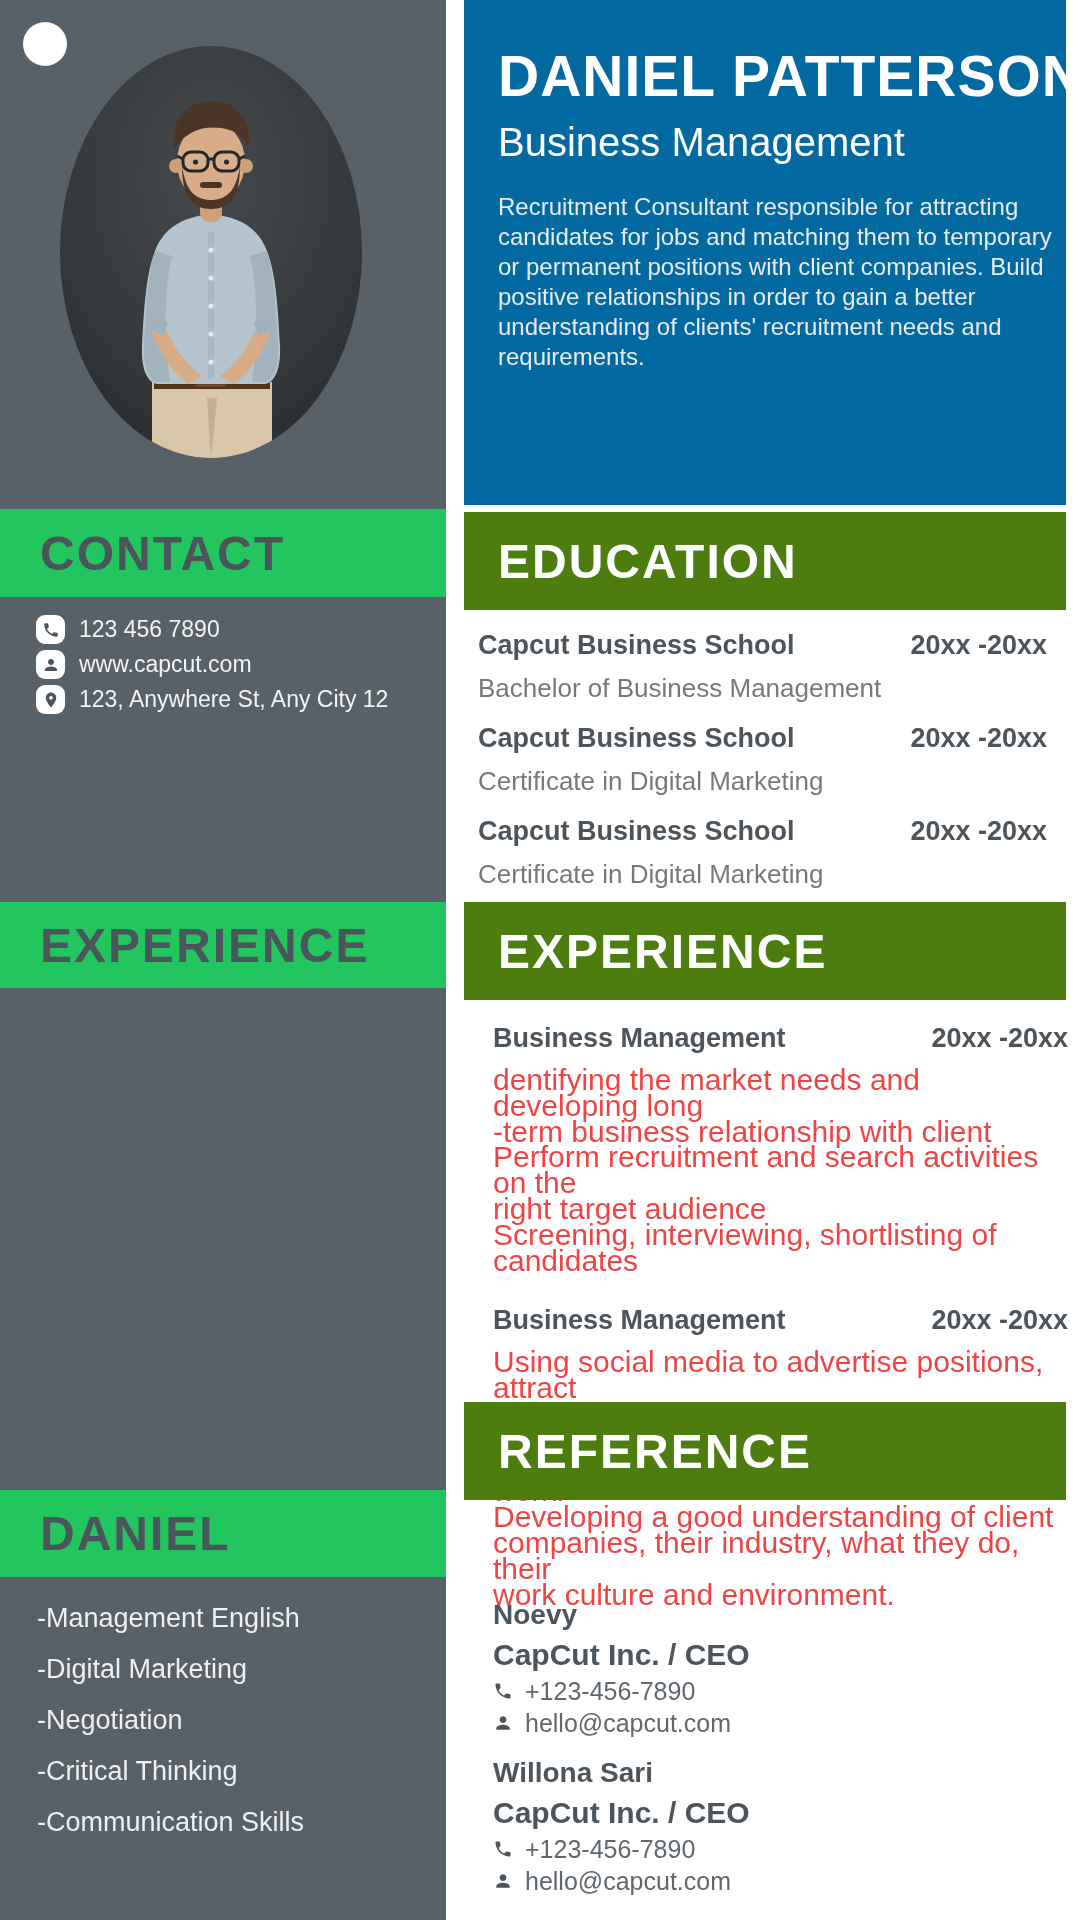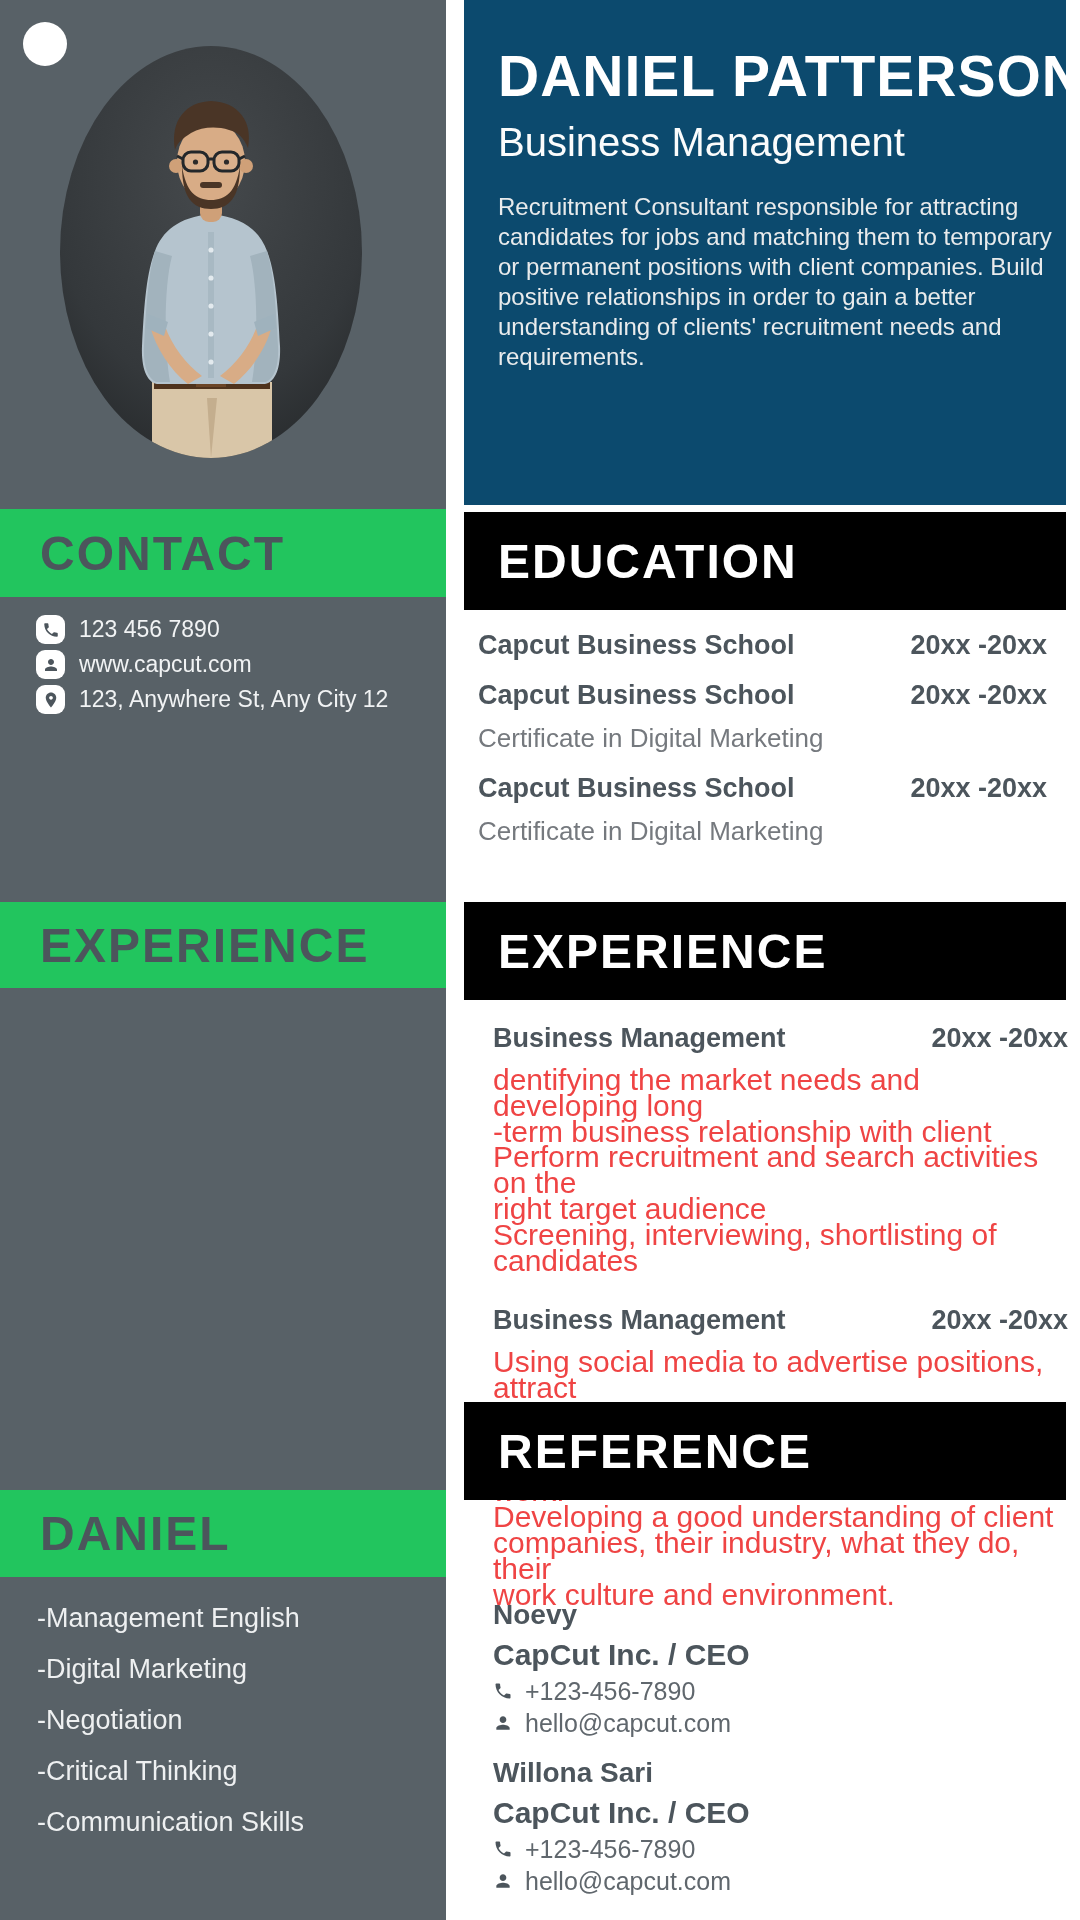--- a/index.html
+++ b/index.html
@@ -22,28 +22,28 @@
   .icon-tile{width:29px;height:29px;border-radius:9px;background:#ffffff;display:flex;align-items:center;justify-content:center;flex:0 0 29px;}
   .icon-tile svg{width:18px;height:18px;fill:#4c555c;}
   .contact-row span{font-size:23px;color:#f1f3f4;white-space:nowrap;}
 
   .side-list{position:absolute;left:37px;margin:0;padding:0;list-style:none;}
   .side-list li{font-size:27px;line-height:28px;color:#eef0f1;}
   .lang-list{top:1018px;} .lang-list li{margin-bottom:21px;}
   .skill-list{top:1604px;} .skill-list li{margin-bottom:23px;}
 
   
-  .hero{position:absolute;left:464px;top:0;width:602px;height:505px;background:#0c4a6e;}
+  .hero{position:absolute;left:464px;top:0;width:602px;height:505px;background:#0369a1;}
   .hero-name{position:absolute;left:34px;top:44px;margin:0;font-size:57px;line-height:64px;font-weight:700;
              letter-spacing:1px;color:#ffffff;white-space:nowrap;}
   .hero-title{position:absolute;left:34px;top:116px;margin:0;font-size:40px;line-height:52px;font-weight:400;color:#fbfcfc;}
   .hero-summary{position:absolute;left:34px;top:192px;margin:0;width:572px;font-size:24px;line-height:30px;
                 color:#e9ebec;white-space:pre-line;}
 
-  .bar{position:absolute;left:464px;width:602px;height:98px;background:#000000;display:flex;align-items:center;
+  .bar{position:absolute;left:464px;width:602px;height:98px;background:#4d7c0f;display:flex;align-items:center;
        padding-left:34px;box-sizing:border-box;}
   .bar h2{margin:0;font-size:48px;font-weight:700;letter-spacing:2px;color:#ffffff;}
   .bar-education{top:512px;} .bar-experience{top:902px;} .bar-reference{top:1402px;}
 
   .edu-list{position:absolute;left:478px;top:630px;width:569px;}
   .entry-head{display:flex;justify-content:space-between;align-items:baseline;}
   .entry-head .t{font-size:27px;line-height:30px;font-weight:700;color:#4c555c;}
   .entry-head .d{font-size:27px;line-height:30px;font-weight:700;color:#4c555c;white-space:nowrap;}
   .edu-sub{font-size:26px;line-height:30px;color:#75797e;margin-top:13px;}
   .edu-entry{margin-bottom:20px;}
@@ -185,20 +185,21 @@
 
   <div class="bar bar-education">
     <h2>EDUCATION</h2>
   </div>
   <div class="edu-list">
     <div class="edu-entry">
       <div class="entry-head">
         <span class="t">Capcut Business School</span>
         <span class="d">20xx -20xx</span>
       </div>
+      <div class="edu-sub">Bachelor of Business Management</div>
     </div>
     <div class="edu-entry">
       <div class="entry-head">
         <span class="t">Capcut Business School</span>
         <span class="d">20xx -20xx</span>
       </div>
       <div class="edu-sub">Certificate in Digital Marketing</div>
     </div>
     <div class="edu-entry">
       <div class="entry-head">

